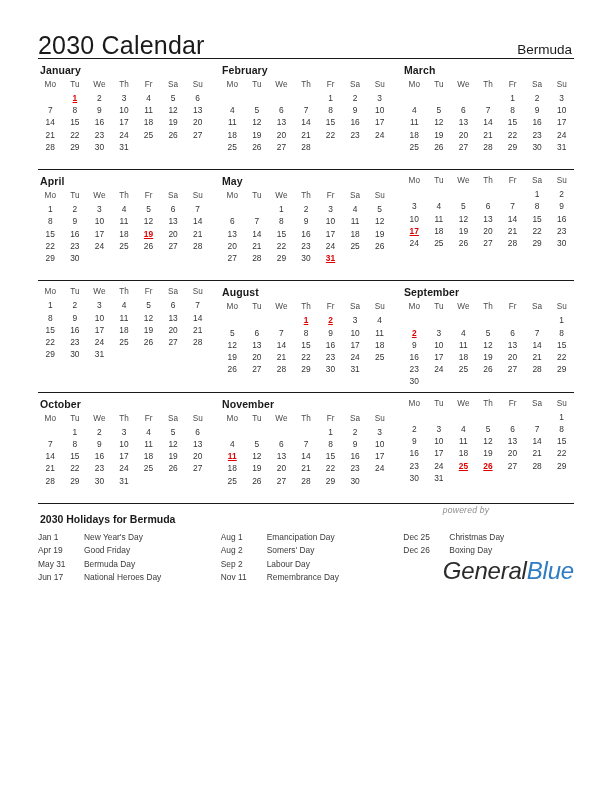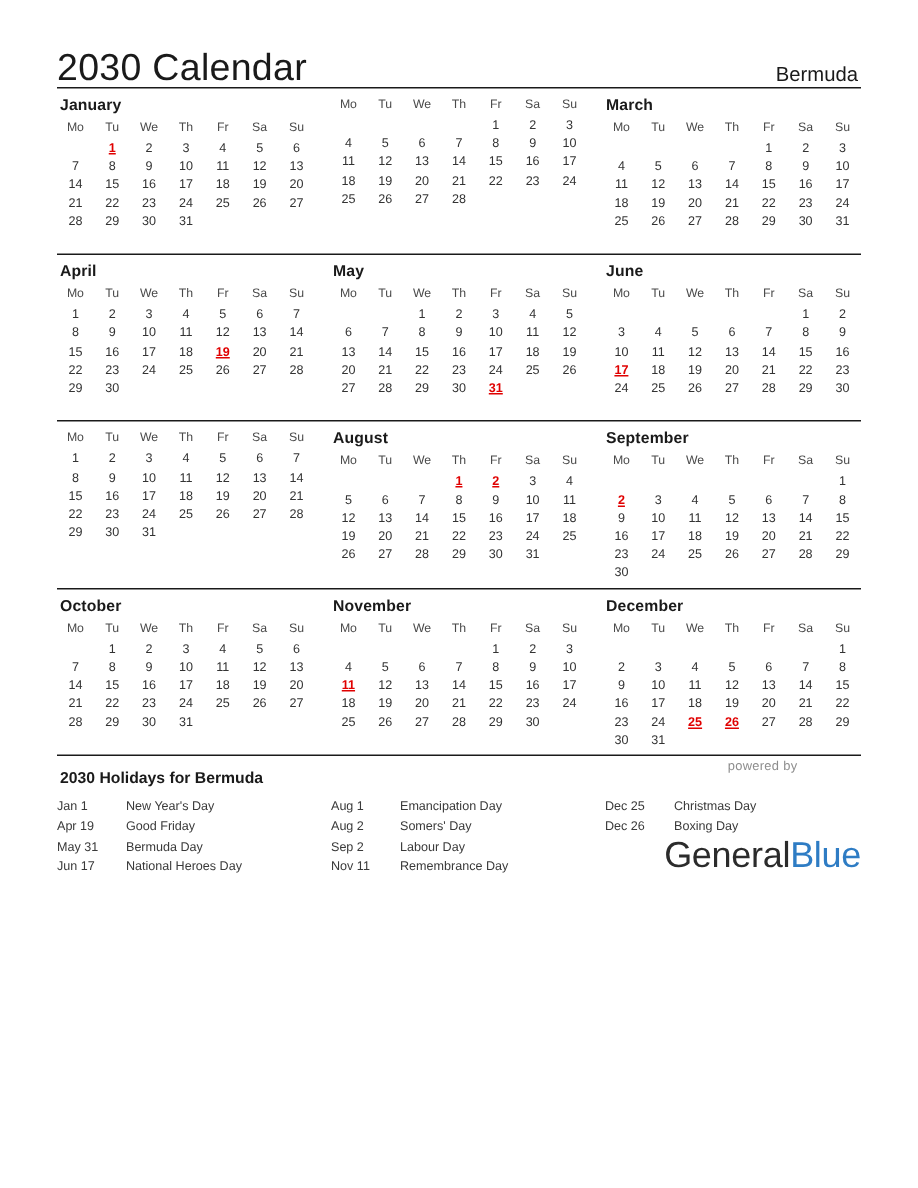--- a/index.html
+++ b/index.html
@@ -124,21 +124,22 @@
     width: 46px;
     flex: 0 0 46px;
   }
   .hname { flex: 1 1 auto; }
 
   
   .footer {
     position: absolute;
     right: 38px;
     bottom: 45px;
-    text-align: center;
+    text-align: left;
+    font-style: italic;
   }
   .powered {
     font-size: 8.6px;
     color: #8d8d8d;
     letter-spacing: 0.2px;
     margin-bottom: 1px;
   }
   .brand {
     font-size: 24px;
     letter-spacing: -0.2px;
@@ -228,20 +229,21 @@
                 <td class="empty"></td>
                 <td class="empty"></td>
                 <td class="empty"></td>
                 <td class="empty"></td>
                 <td class="empty"></td>
               </tr>
             </tbody>
           </table>
         </div>
         <div class="month">
+          <div class="month-name">February</div>
           <table class="cal">
             <thead>
               <tr>
                 <th>Mo</th>
                 <th>Tu</th>
                 <th>We</th>
                 <th>Th</th>
                 <th>Fr</th>
                 <th>Sa</th>
                 <th>Su</th>
@@ -518,21 +520,20 @@
                 <td class="empty"></td>
                 <td class="empty"></td>
                 <td class="empty"></td>
                 <td class="empty"></td>
                 <td class="empty"></td>
               </tr>
             </tbody>
           </table>
         </div>
         <div class="month">
-          <div class="month-name">June</div>
           <table class="cal">
             <thead>
               <tr>
                 <th>Mo</th>
                 <th>Tu</th>
                 <th>We</th>
                 <th>Th</th>
                 <th>Fr</th>
                 <th>Sa</th>
                 <th>Su</th>
@@ -955,21 +956,20 @@
                 <td class="empty"></td>
                 <td class="empty"></td>
                 <td class="empty"></td>
                 <td class="empty"></td>
                 <td class="empty"></td>
               </tr>
             </tbody>
           </table>
         </div>
         <div class="month">
-          <div class="month-name">December</div>
           <table class="cal">
             <thead>
               <tr>
                 <th>Mo</th>
                 <th>Tu</th>
                 <th>We</th>
                 <th>Th</th>
                 <th>Fr</th>
                 <th>Sa</th>
                 <th>Su</th>

